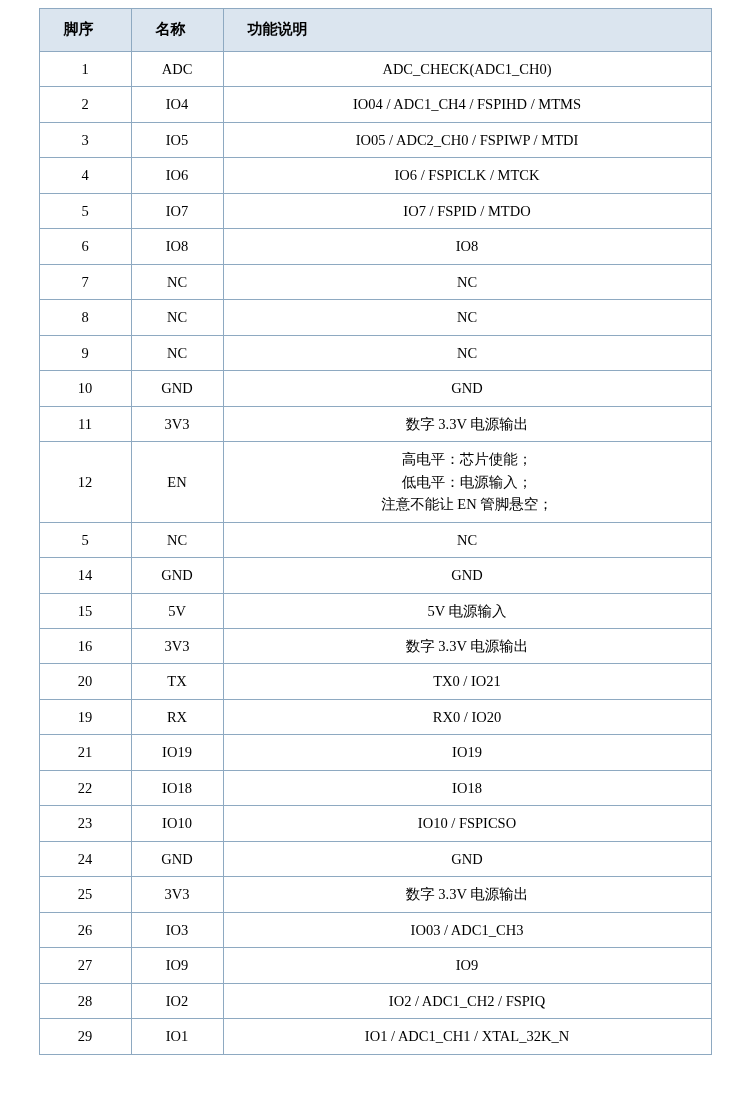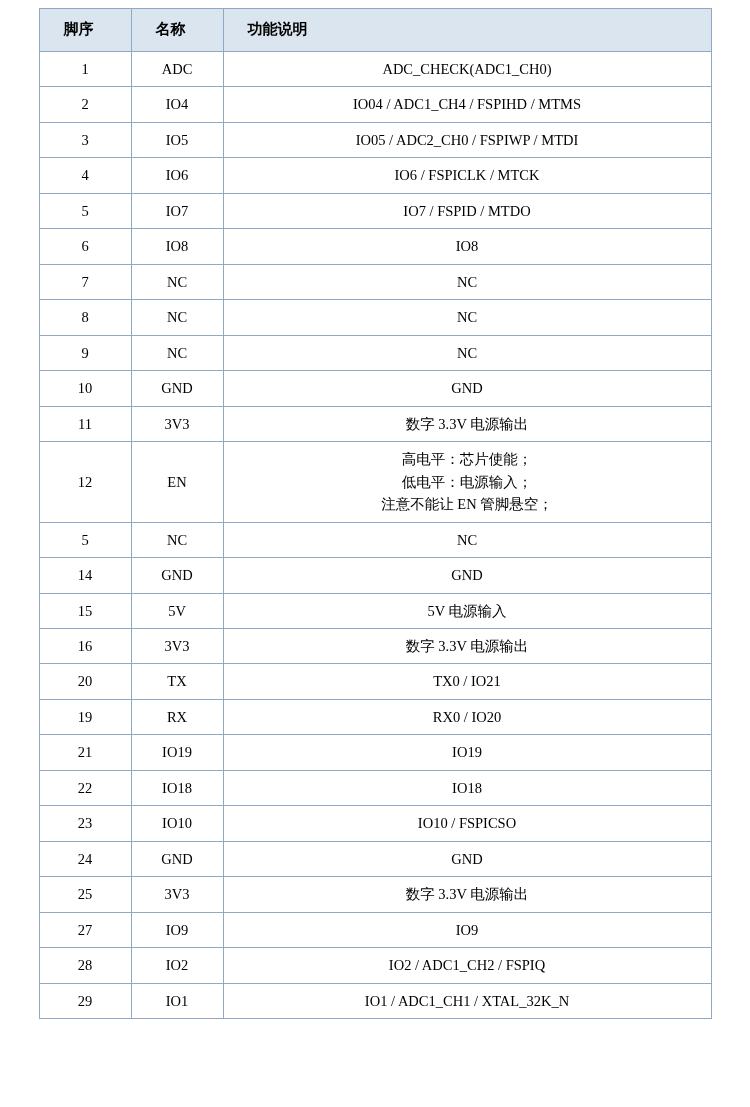--- a/index.html
+++ b/index.html
@@ -237,20 +237,27 @@
           </td>
         </tr>
         <tr>
           <td class="no">25</td>
           <td class="name">3V3</td>
           <td class="desc">
             <span class="line">数字 3.3V 电源输出</span>
           </td>
         </tr>
         <tr>
+          <td class="no">26</td>
+          <td class="name">IO3</td>
+          <td class="desc">
+            <span class="line">IO03 / ADC1_CH3</span>
+          </td>
+        </tr>
+        <tr>
           <td class="no">27</td>
           <td class="name">IO9</td>
           <td class="desc">
             <span class="line">IO9</span>
           </td>
         </tr>
         <tr>
           <td class="no">28</td>
           <td class="name">IO2</td>
           <td class="desc">

